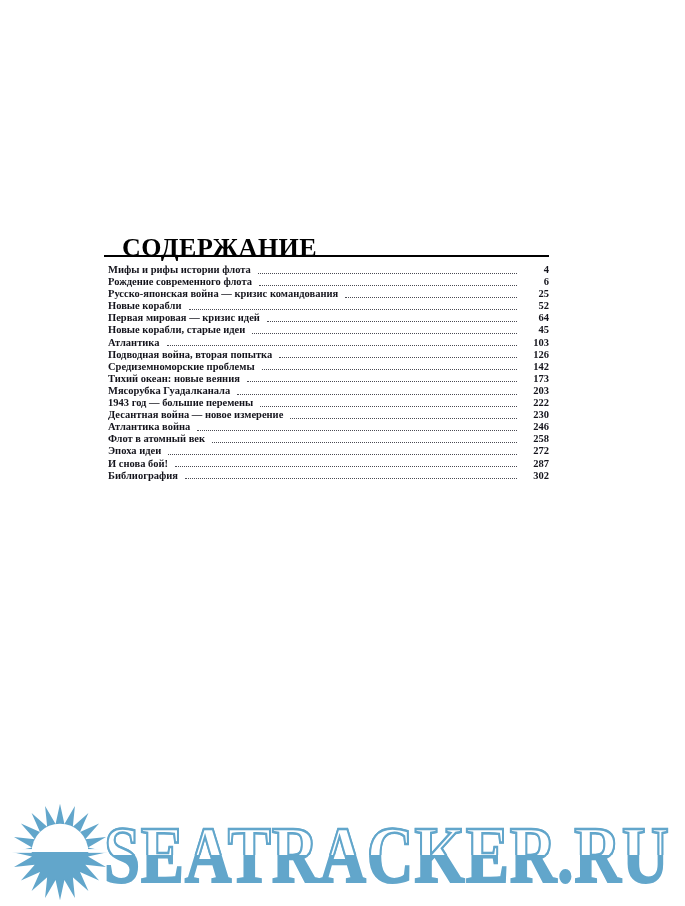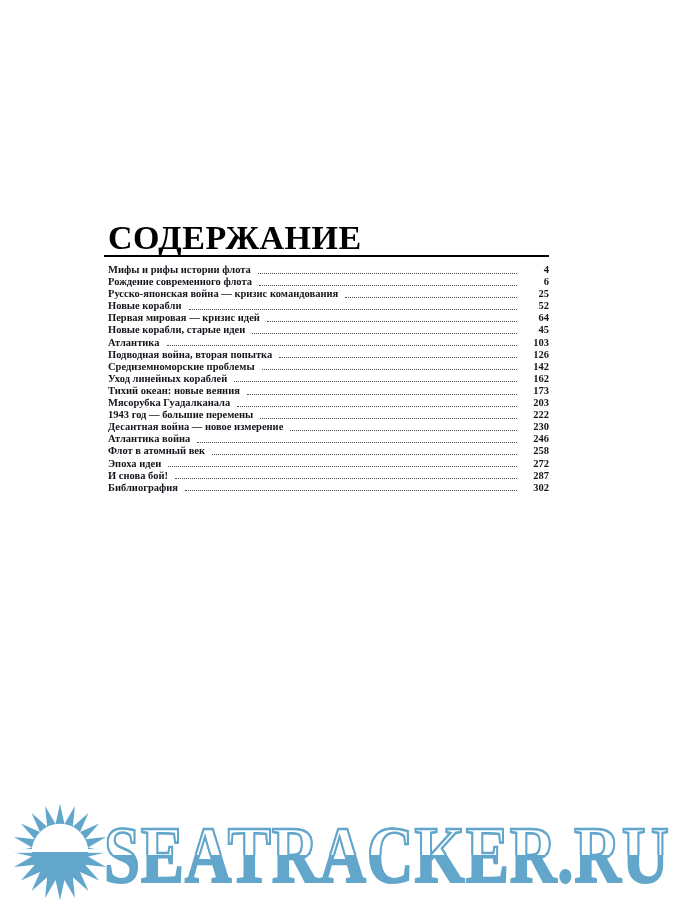--- a/index.html
+++ b/index.html
@@ -11,22 +11,22 @@
     width: 685px;
     height: 906px;
     position: relative;
     overflow: hidden;
     font-family: "Liberation Serif", serif;
   }
   .page-title {
     position: absolute;
     left: 106px;
     top: 217px;
-    margin: 2px;
-    font-size: 34px;
+    margin: 16px;
+    font-size: 26px;
     font-weight: bold;
     letter-spacing: 0.5px;
     color: #000000;
     white-space: nowrap;
   }
   .title-rule {
     position: absolute;
     left: 104px;
     top: 255px;
     width: 445px;
@@ -161,25 +161,20 @@
         <span class="toc-label">Подводная война, вторая попытка</span>
         <span class="toc-leader"></span>
         <span class="toc-page">126</span>
       </div>
       <div class="toc-row">
         <span class="toc-label">Средиземноморские проблемы</span>
         <span class="toc-leader"></span>
         <span class="toc-page">142</span>
       </div>
       <div class="toc-row">
-        <span class="toc-label">Уход линейных кораблей</span>
-        <span class="toc-leader"></span>
-        <span class="toc-page">162</span>
-      </div>
-      <div class="toc-row">
         <span class="toc-label">Тихий океан: новые веяния</span>
         <span class="toc-leader"></span>
         <span class="toc-page">173</span>
       </div>
       <div class="toc-row">
         <span class="toc-label">Мясорубка Гуадалканала</span>
         <span class="toc-leader"></span>
         <span class="toc-page">203</span>
       </div>
       <div class="toc-row">

